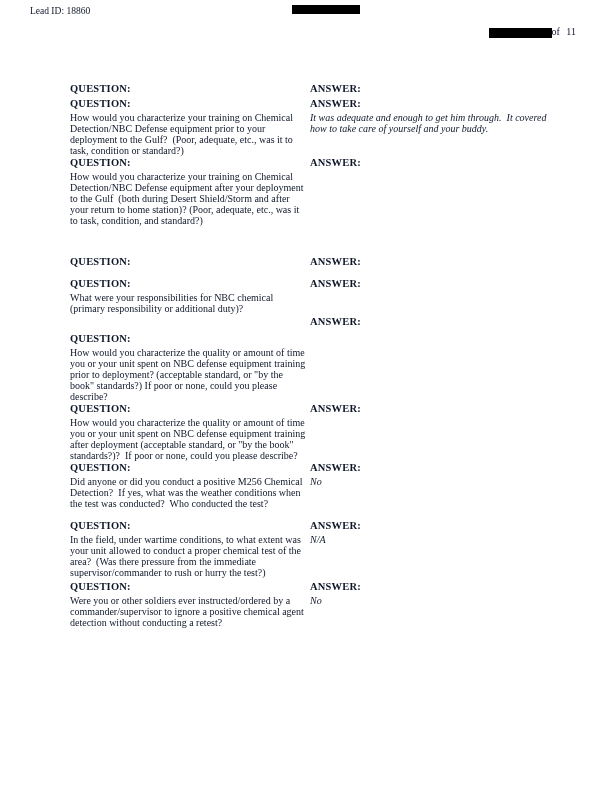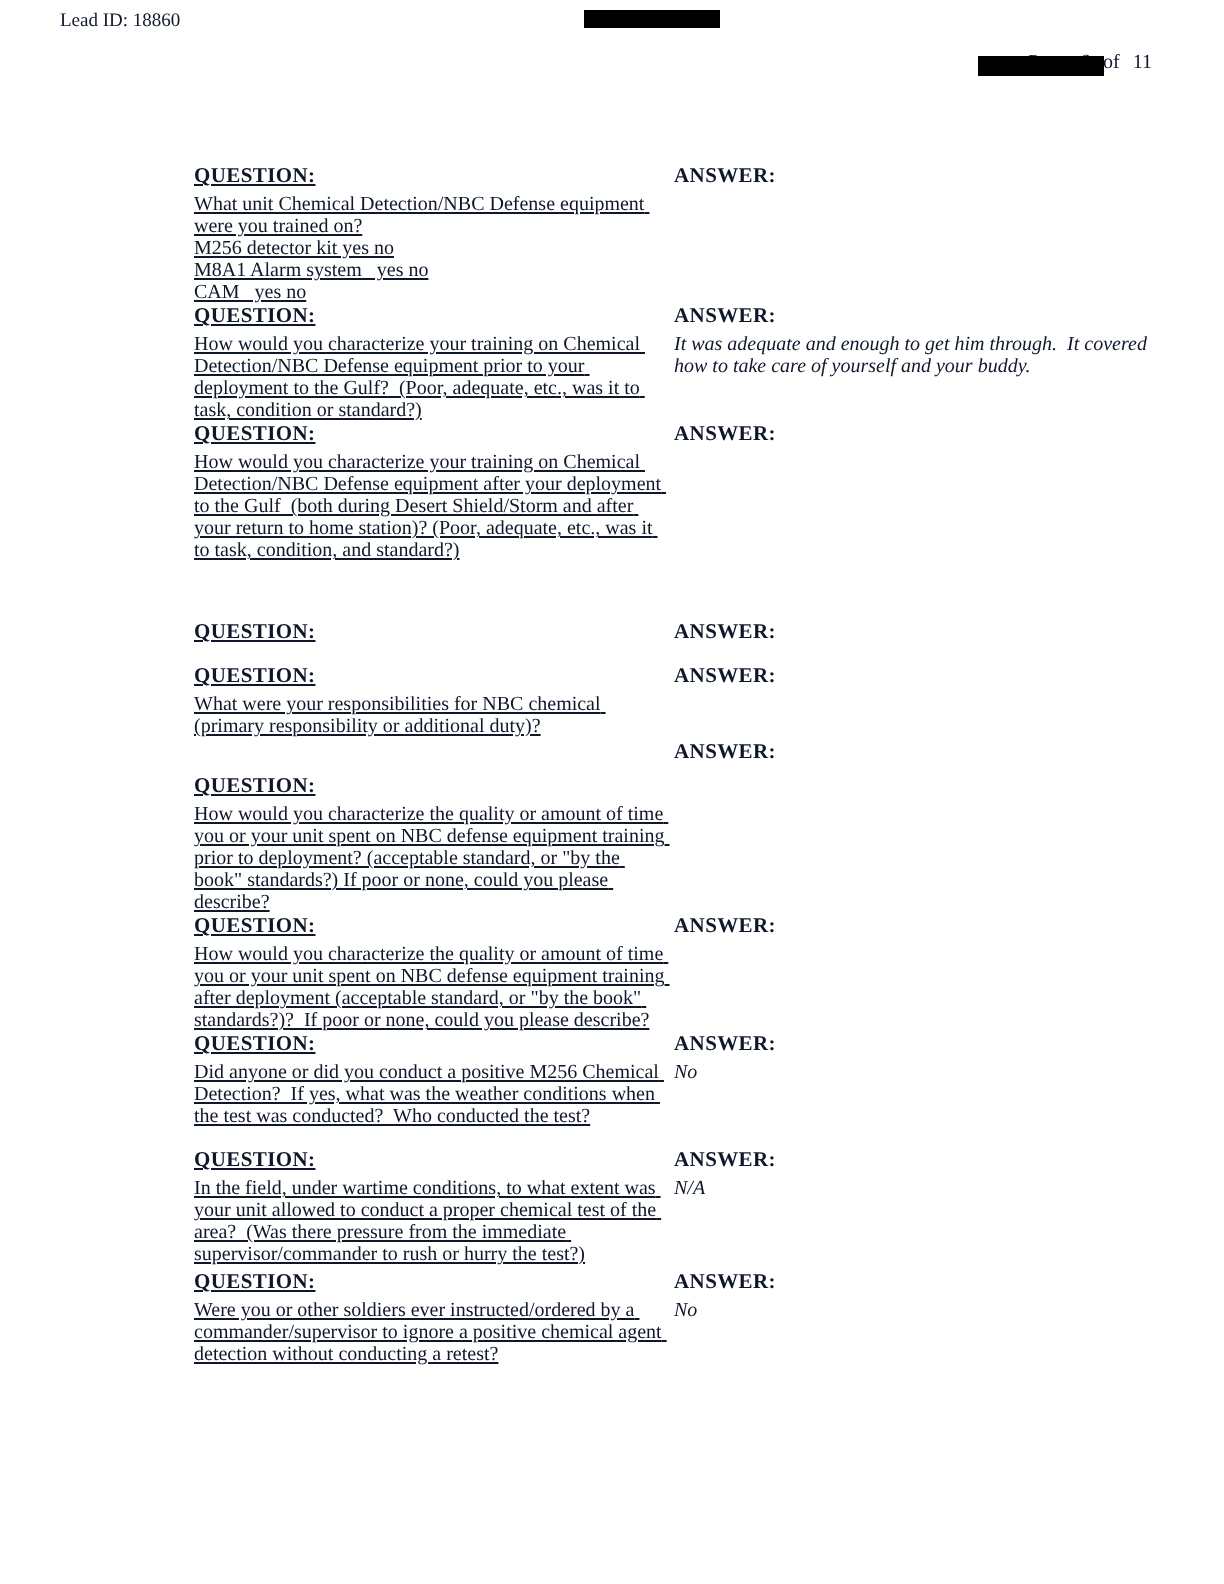--- a/index.html
+++ b/index.html
@@ -23,21 +23,21 @@
     position:absolute;right:36px;top:26px;
     font-size:10px;word-spacing:4px;
   }
   .redact-2{
     position:absolute;left:489px;top:28px;width:63px;height:10px;background:#000;
   }
   .content{
     position:absolute;left:0;top:83px;width:612px;
   }
   .block{display:flex;align-items:flex-start;}
-  .q-col{margin-left:97px;width:240px;flex:0 0 240px;text-decoration:underline;}
+  .q-col{margin-left:70px;width:240px;flex:0 0 240px;}
   .a-col{flex:1 1 auto;width:255px;max-width:255px;}
   .label{
     font-weight:bold;
     font-size:10.5px;
     line-height:12px;
     margin-bottom:2px;
     letter-spacing:0.2px;
   }
   .q-text,.a-text{
     font-size:10px;
@@ -62,24 +62,20 @@
   <div class="lead-id">Lead ID: 18860</div>
   <div class="redact-1"></div>
   <div class="page-num">Page 6 of 11</div>
   <div class="redact-2"></div>
 
   <div class="content">
 
     <div class="block">
       <div class="q-col">
         <div class="label">QUESTION:</div>
-        <div class="q-text">What unit Chemical Detection/NBC Defense equipment were you trained on?
-M256 detector kit yes no
-M8A1 Alarm system   yes no
-CAM   yes no</div>
       </div>
       <div class="a-col">
         <div class="label">ANSWER:</div>
         <div class="a-text"></div>
       </div>
     </div>
 
     <div class="block mt1">
       <div class="q-col">
         <div class="label">QUESTION:</div>

